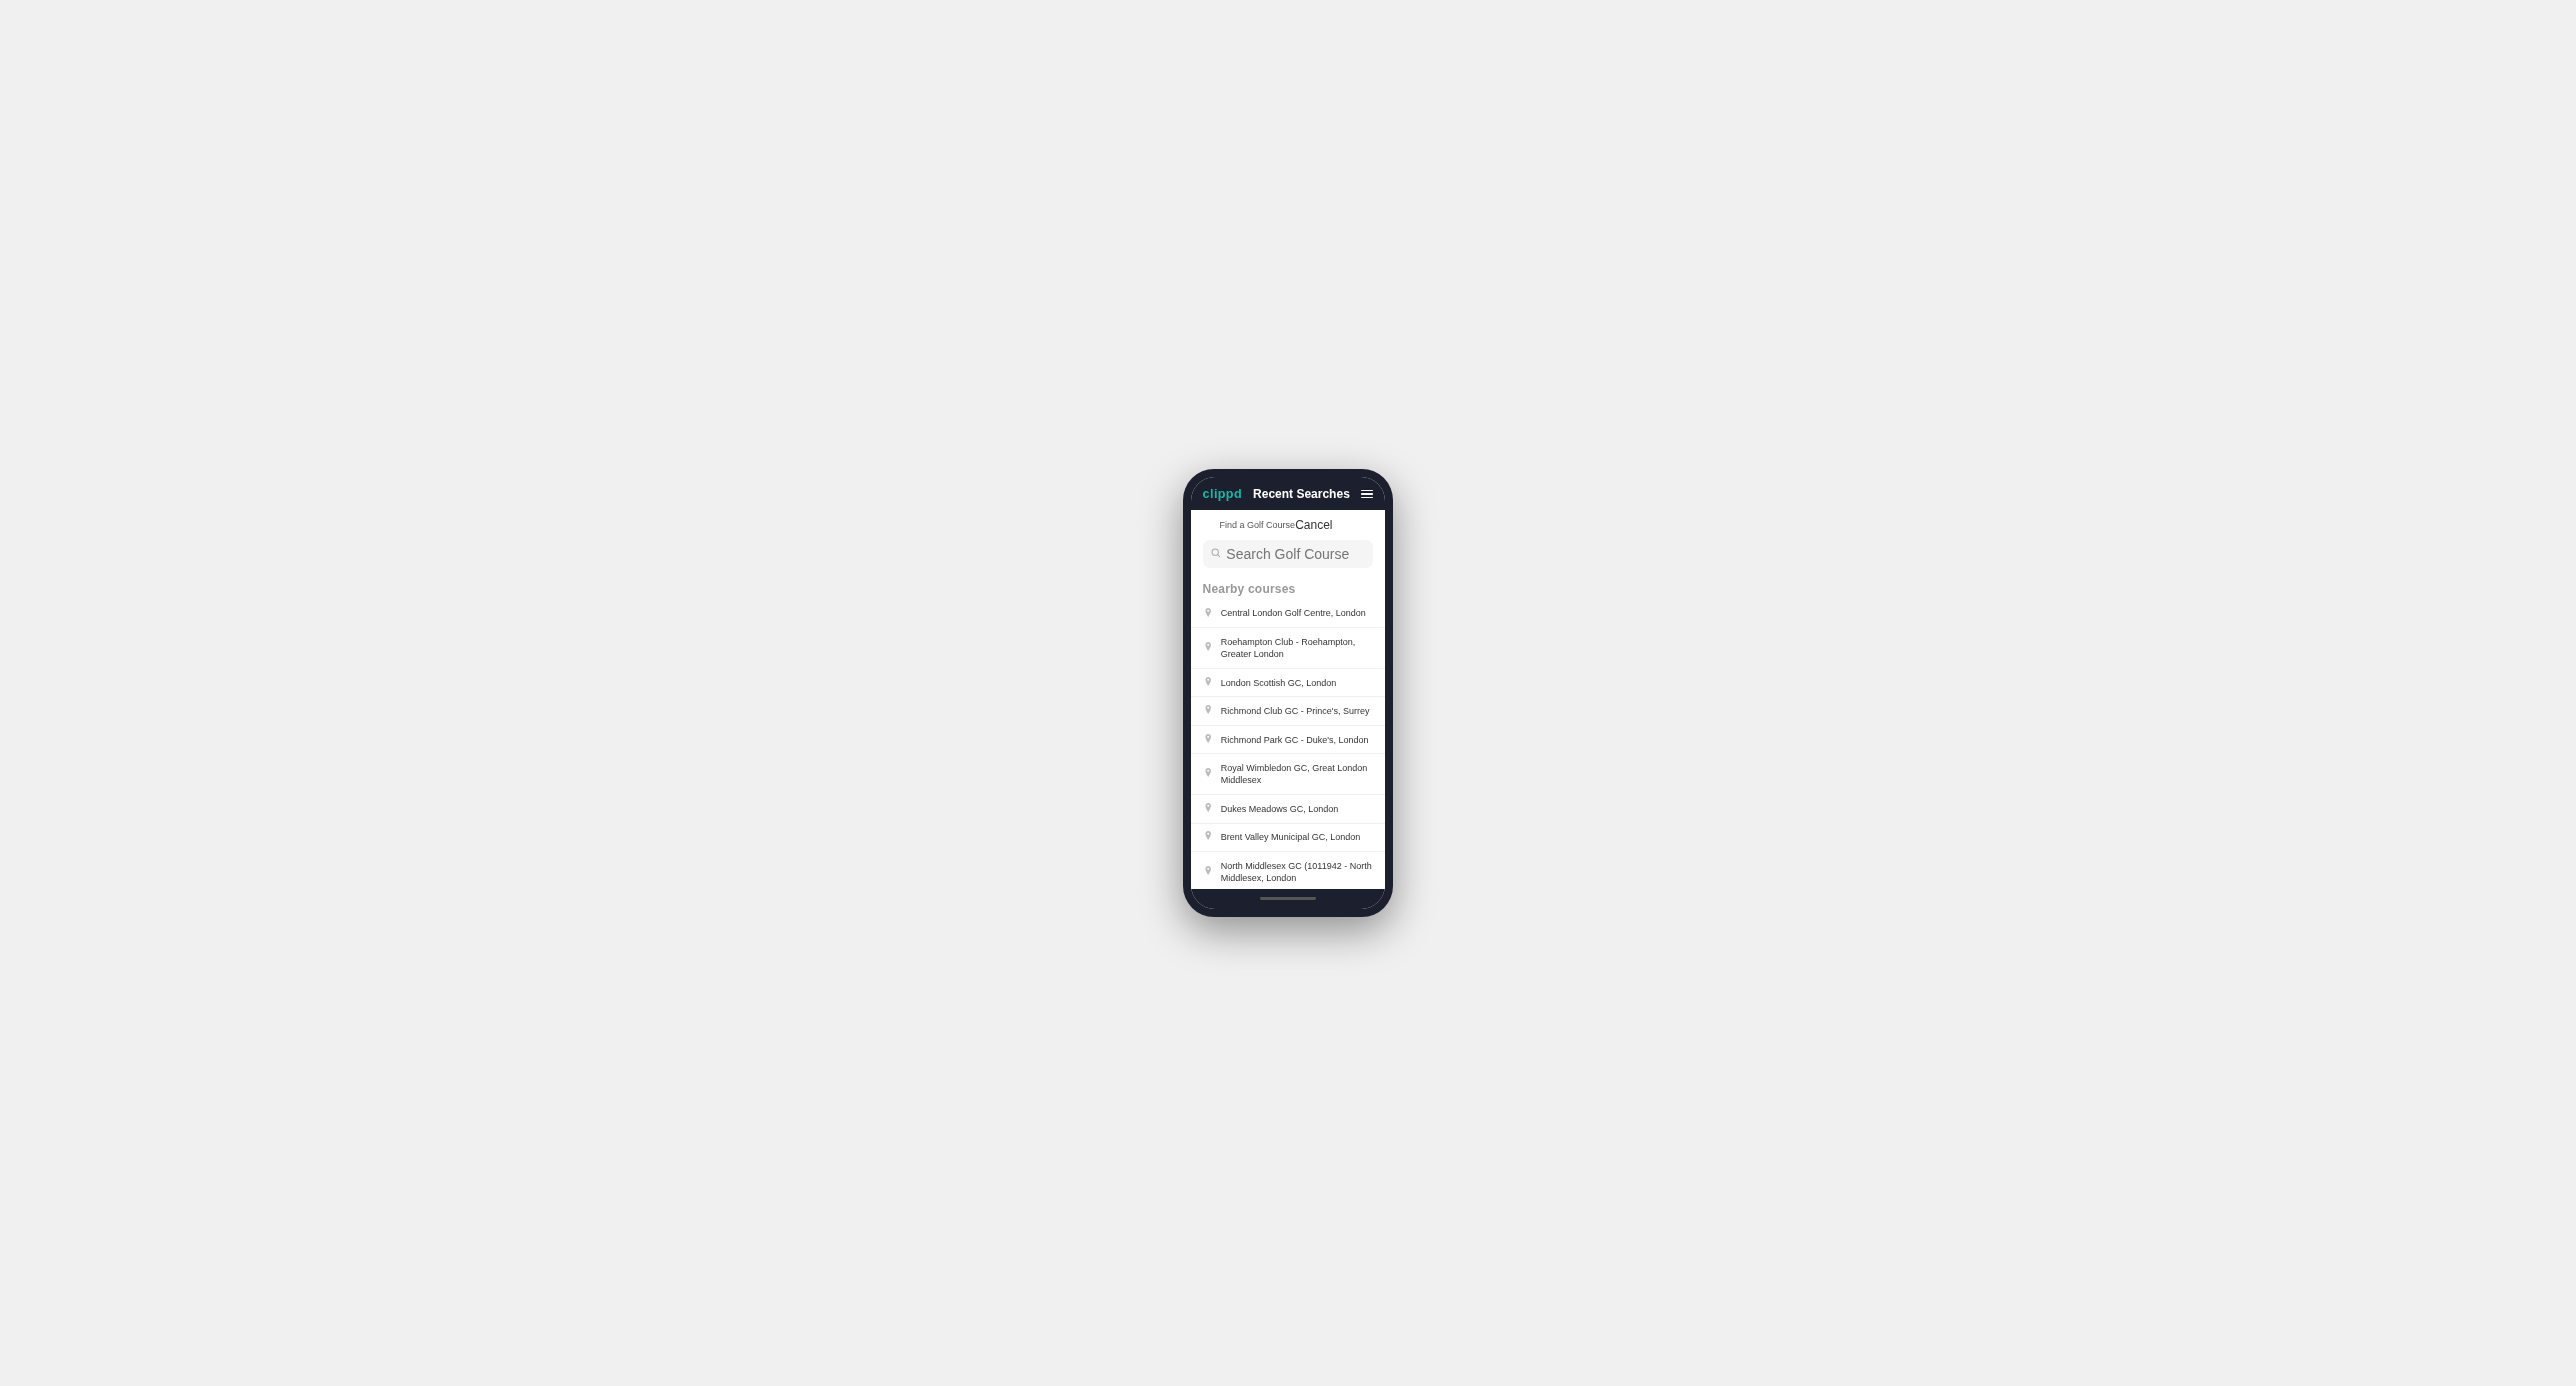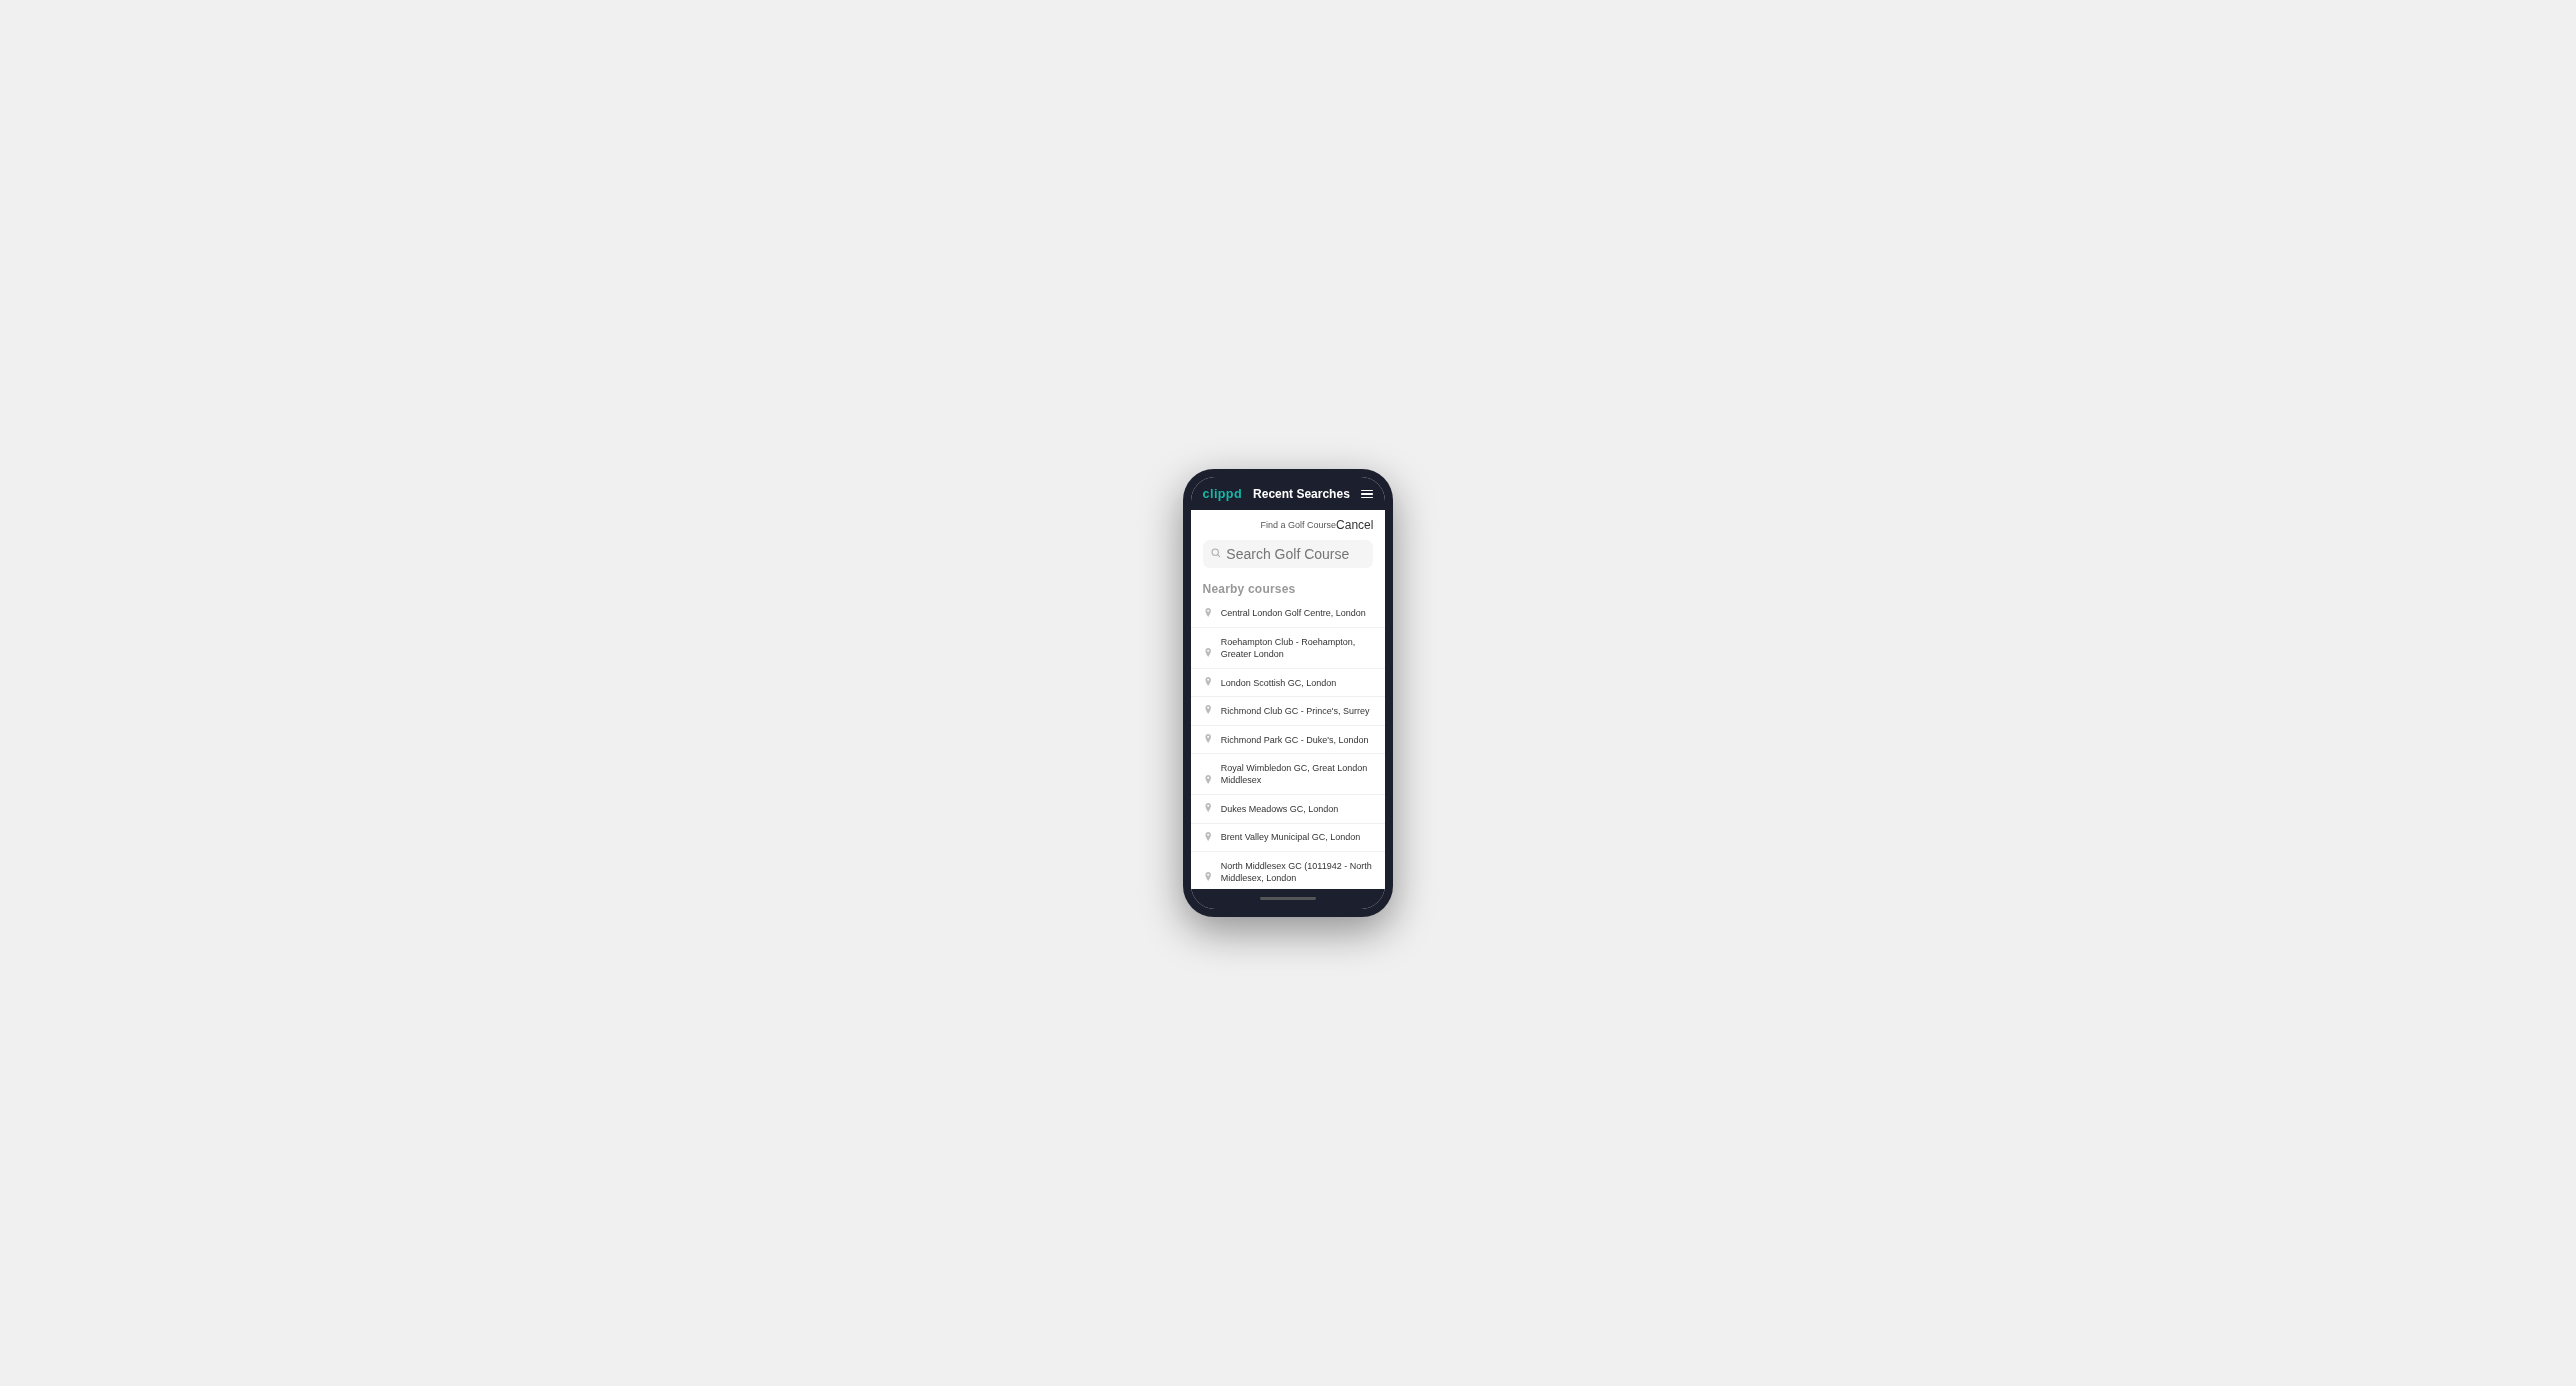--- a/index.html
+++ b/index.html
@@ -77,21 +77,21 @@
       flex: 1;
       background: #fff;
       overflow-y: auto;
       display: flex;
       flex-direction: column;
     }
 
     
     .find-header {
       display: flex;
-      justify-content: flex-end;
+      justify-content: flex-start;
       align-items: center;
       padding: 8.4px 11.2px 5.6px;
       background: #fff;
       flex-shrink: 0;
       margin-left: 17px;
     }
 
     .find-label {
       font-size: 9px;
       color: #555;
@@ -150,21 +150,21 @@
       font-weight: 700;
       letter-spacing: 0.2px;
     }
 
     .course-list {
       list-style: none;
     }
 
     .course-item {
       display: flex;
-      align-items: flex-end;
+      align-items: center;
       padding: 7.7px 11.2px;
       border-bottom: 0.7px solid #f0f0f0;
       gap: 7px;
       cursor: pointer;
     }
 
     .pin-icon {
       flex-shrink: 0;
       color: #bbb;
       font-size: 9px;

